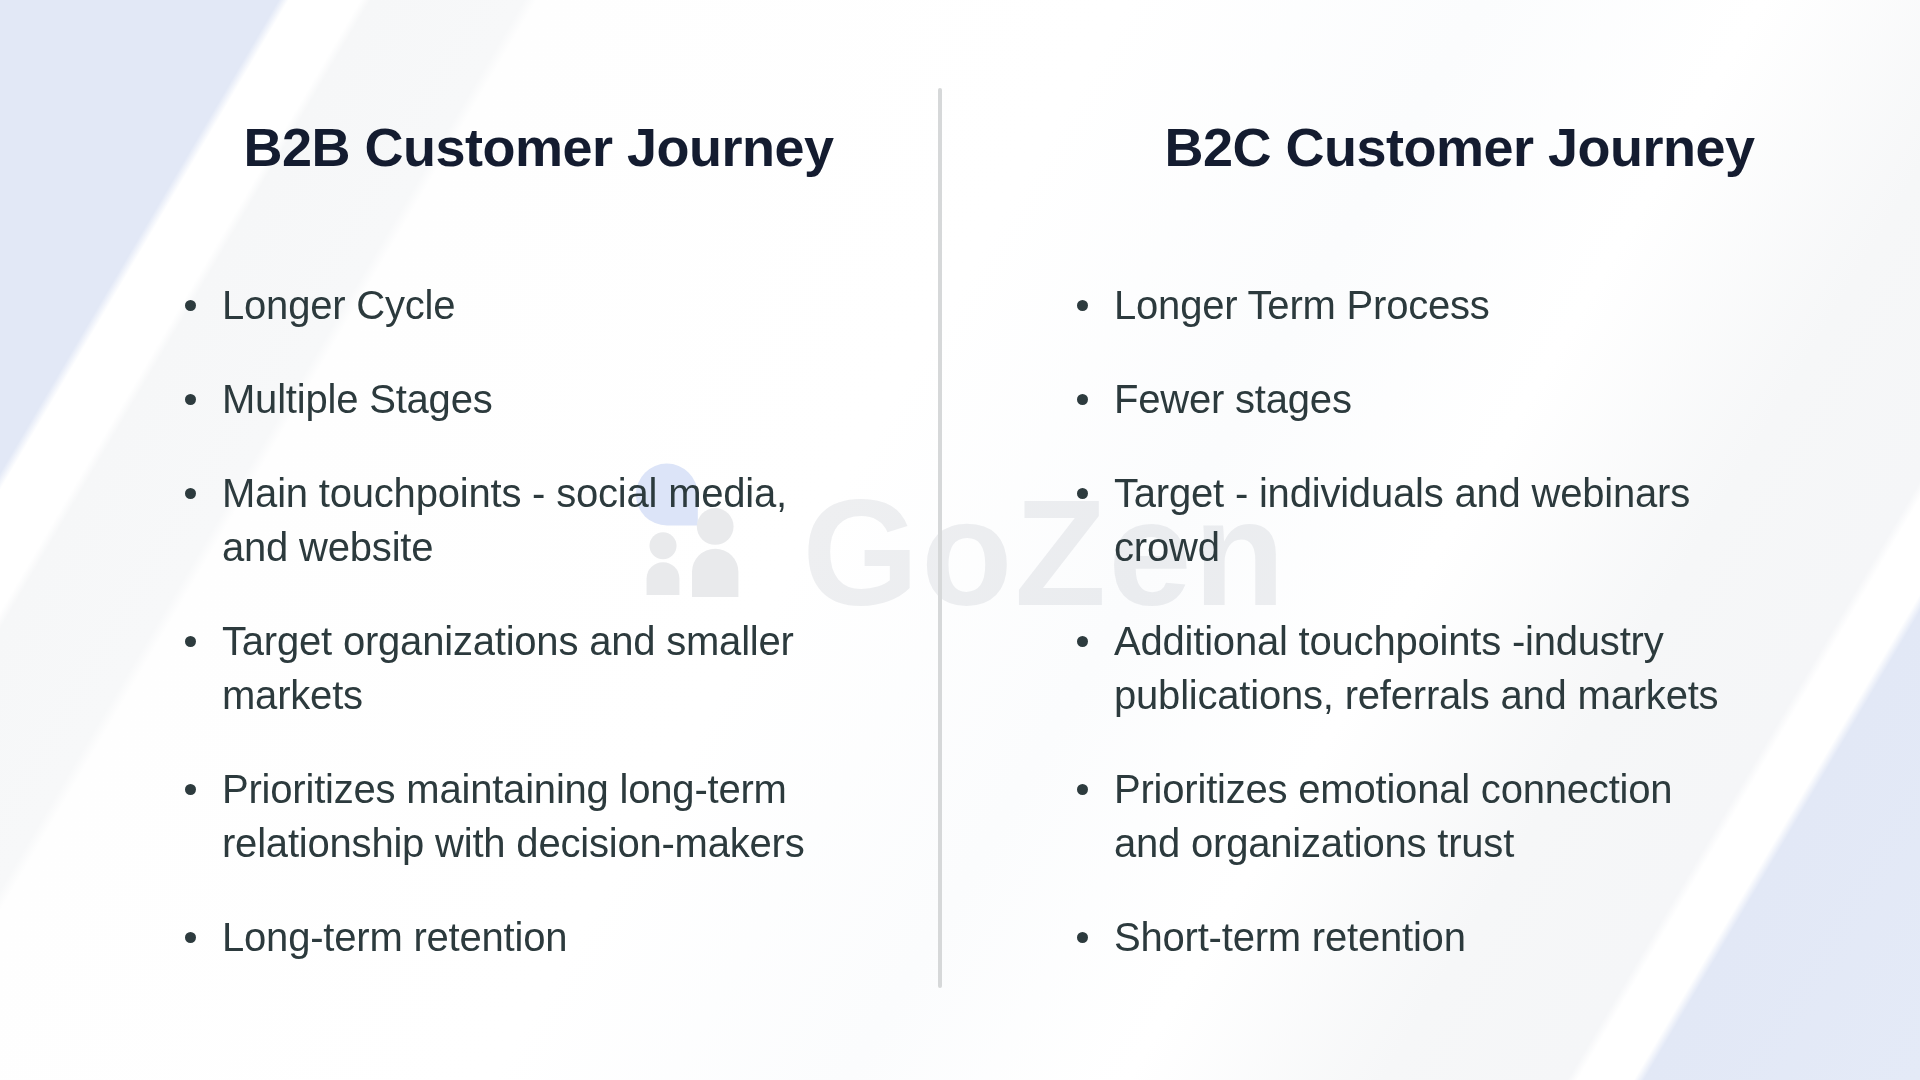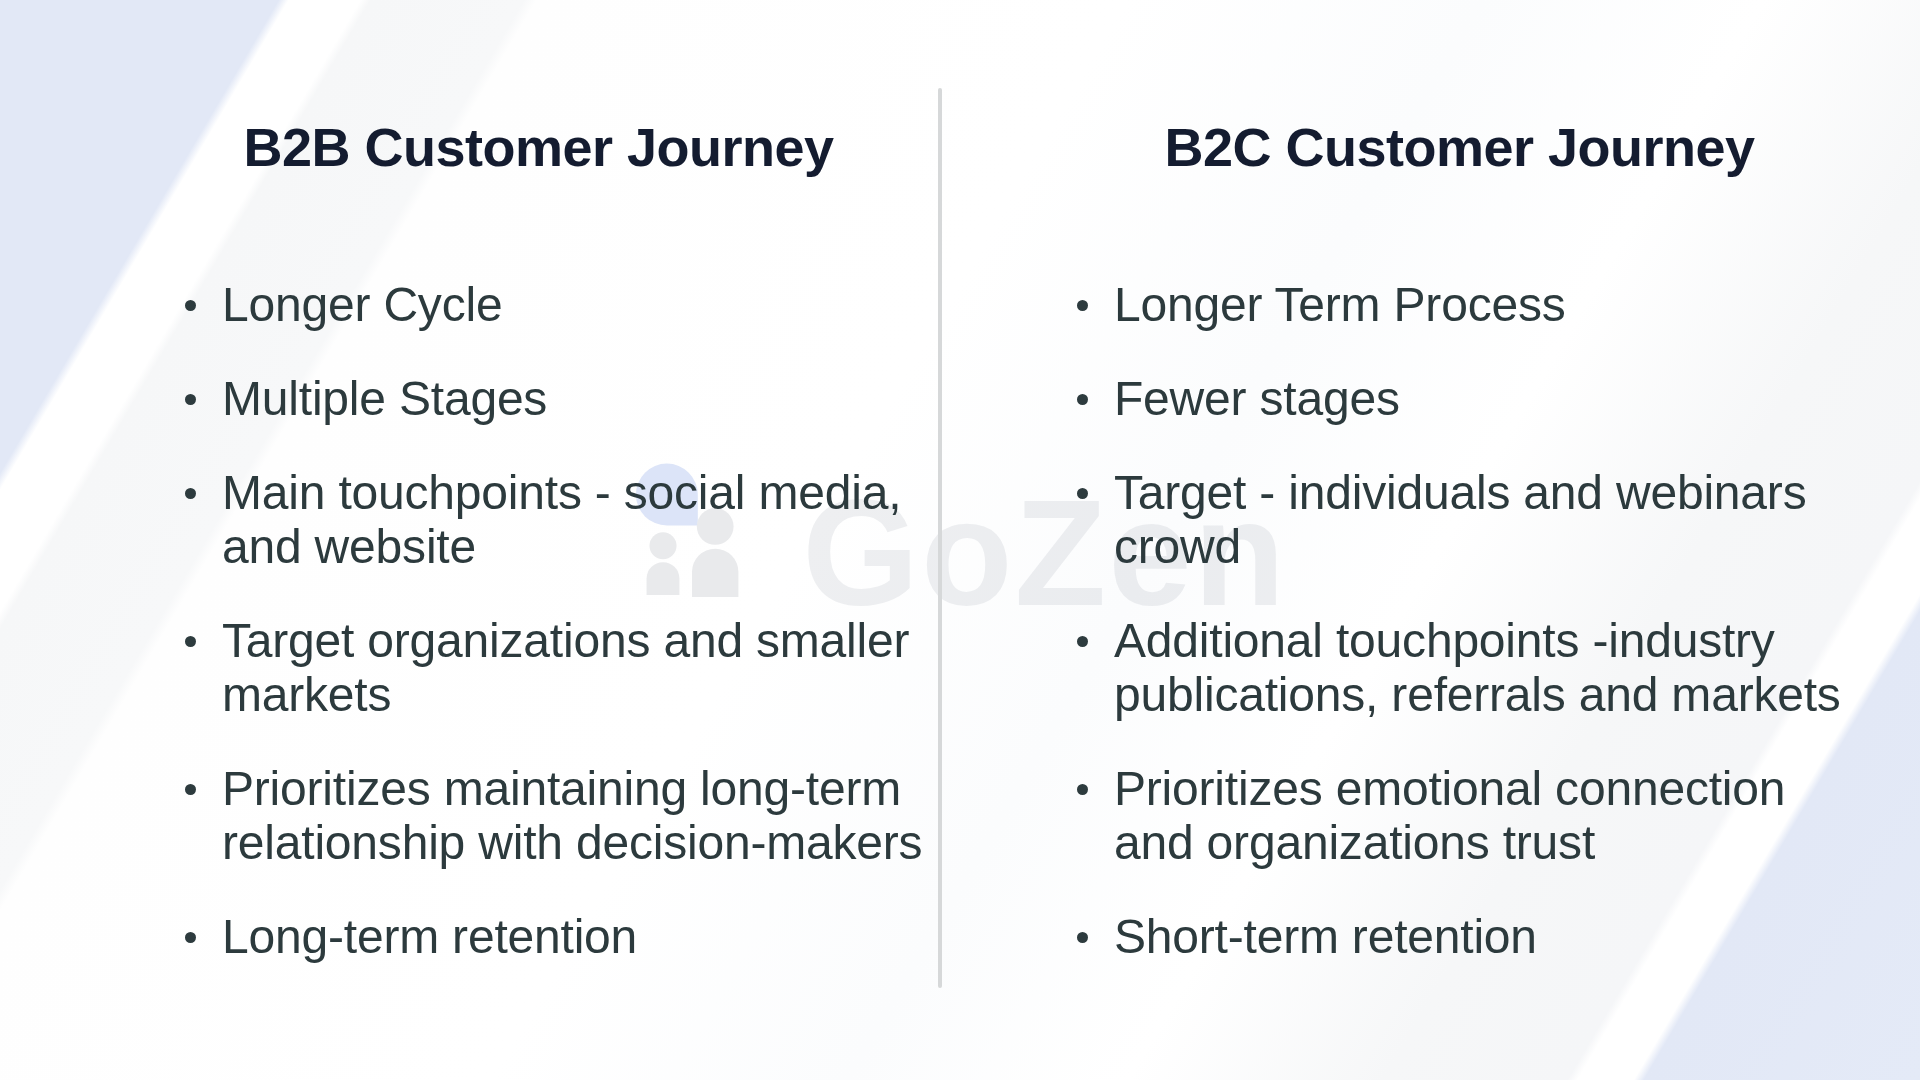--- a/index.html
+++ b/index.html
@@ -70,21 +70,21 @@
     margin:0 0 40px 0;
     padding-left:37px;
   }
   .dot {
     position:absolute; left:0; top:22px;
     width:11px; height:11px; border-radius:50%;
     background:#2d3b3e;
   }
   .txt {
     display:block;
-    font-size:48px; line-height:54px;
+    font-size:40px; line-height:54px;
     color:#2c3a3d; letter-spacing:-0.2px;
     white-space:pre-line;
   }
 </style>
 </head>
 <body>
 
 <div class="canvas">
 
   <div class="watermark">

